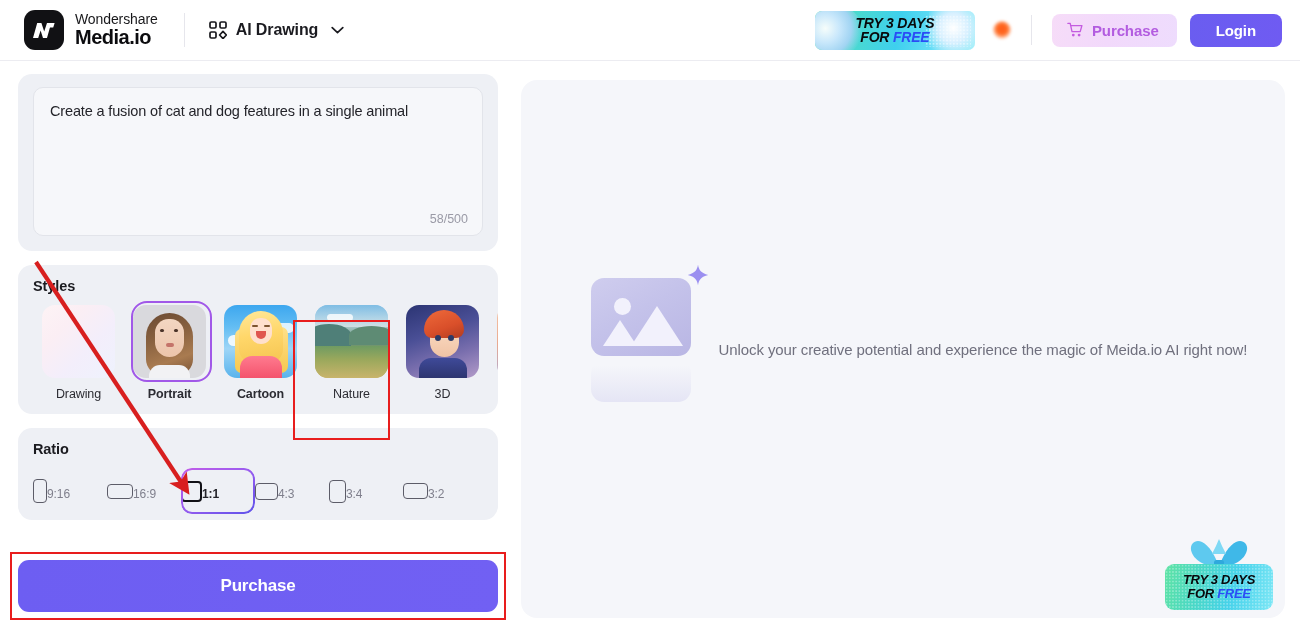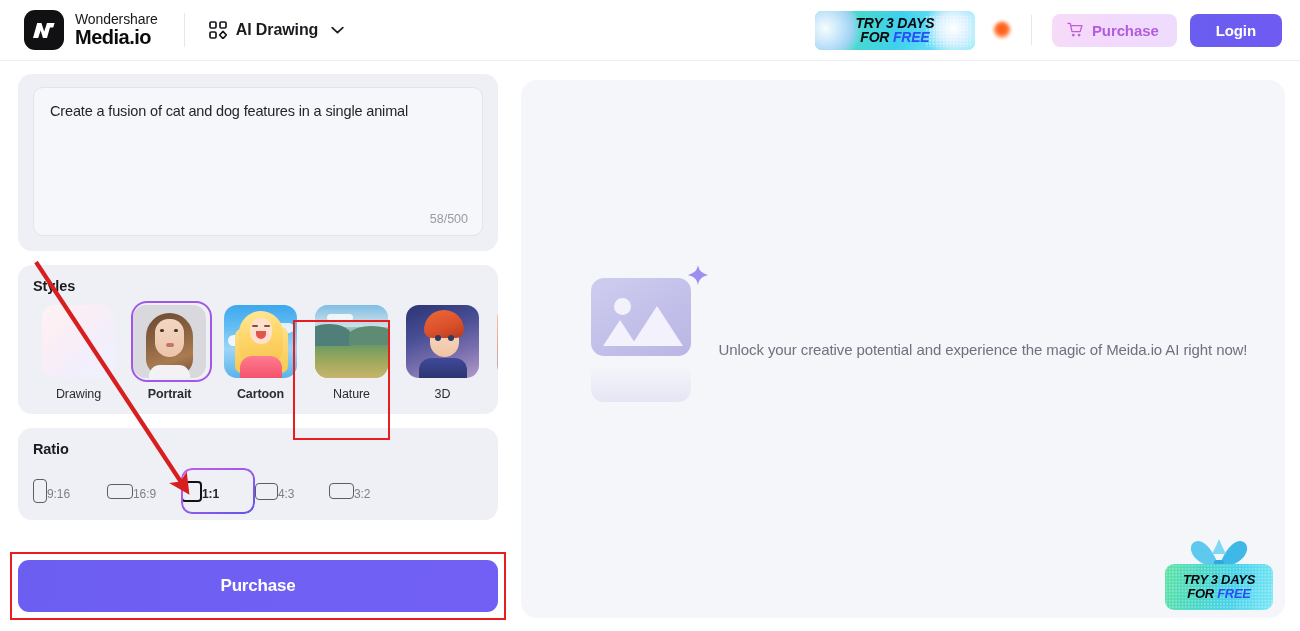--- a/index.html
+++ b/index.html
@@ -433,20 +433,26 @@
           <div class="ratio-label">1:1</div>
         </div>
 
         <div class="ratio-item">
           <div class="ratio-glyph">
               <div class="rg" style="width:23px;height:17px;"></div>
             </div>
           <div class="ratio-label">4:3</div>
         </div>
 
+        <div class="ratio-item">
+          <div class="ratio-glyph">
+              <div class="rg" style="width:17px;height:23px;"></div>
+            </div>
+          <div class="ratio-label">3:4</div>
+        </div>
 
         <div class="ratio-item">
           <div class="ratio-glyph">
               <div class="rg" style="width:25px;height:16px;"></div>
             </div>
           <div class="ratio-label">3:2</div>
         </div>
       </div>
     </div>
   </div>

